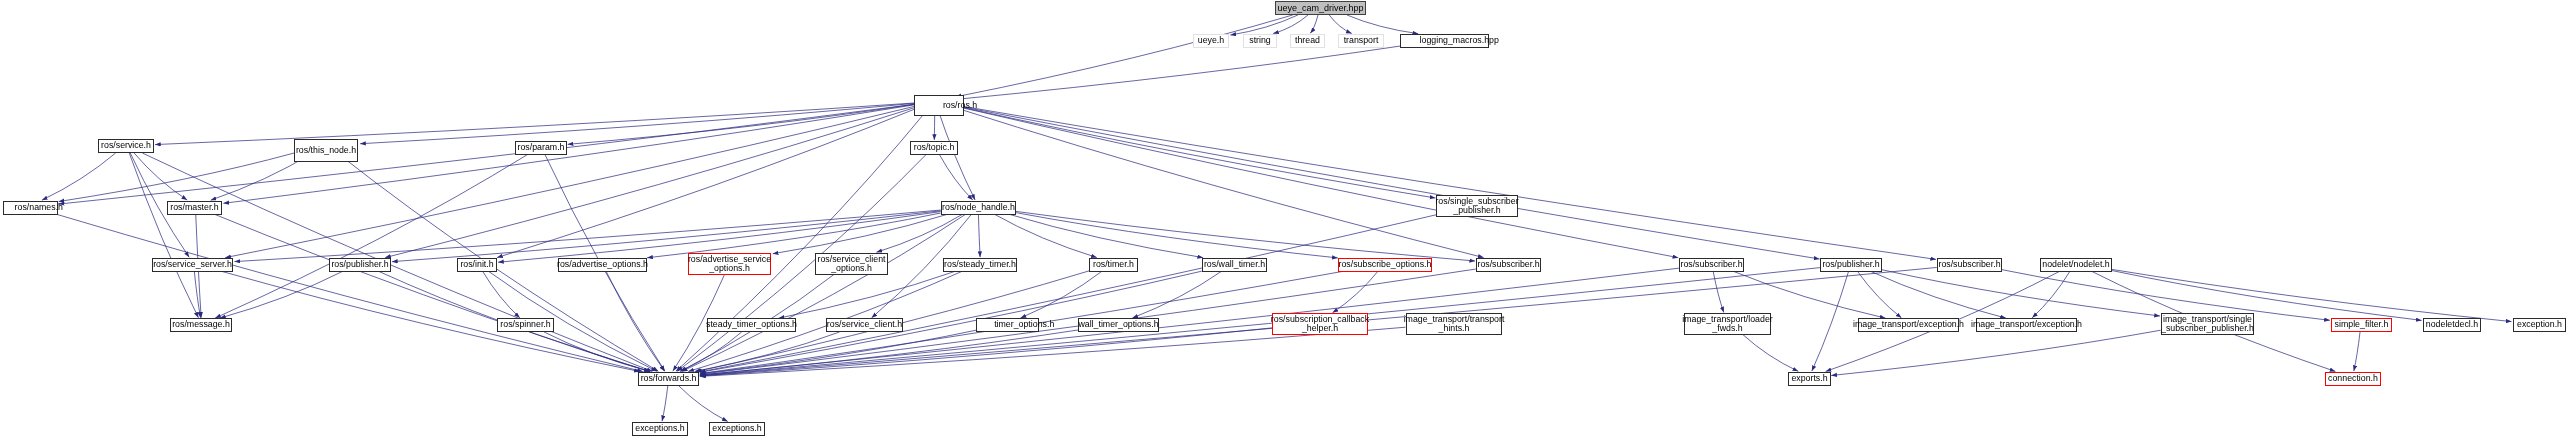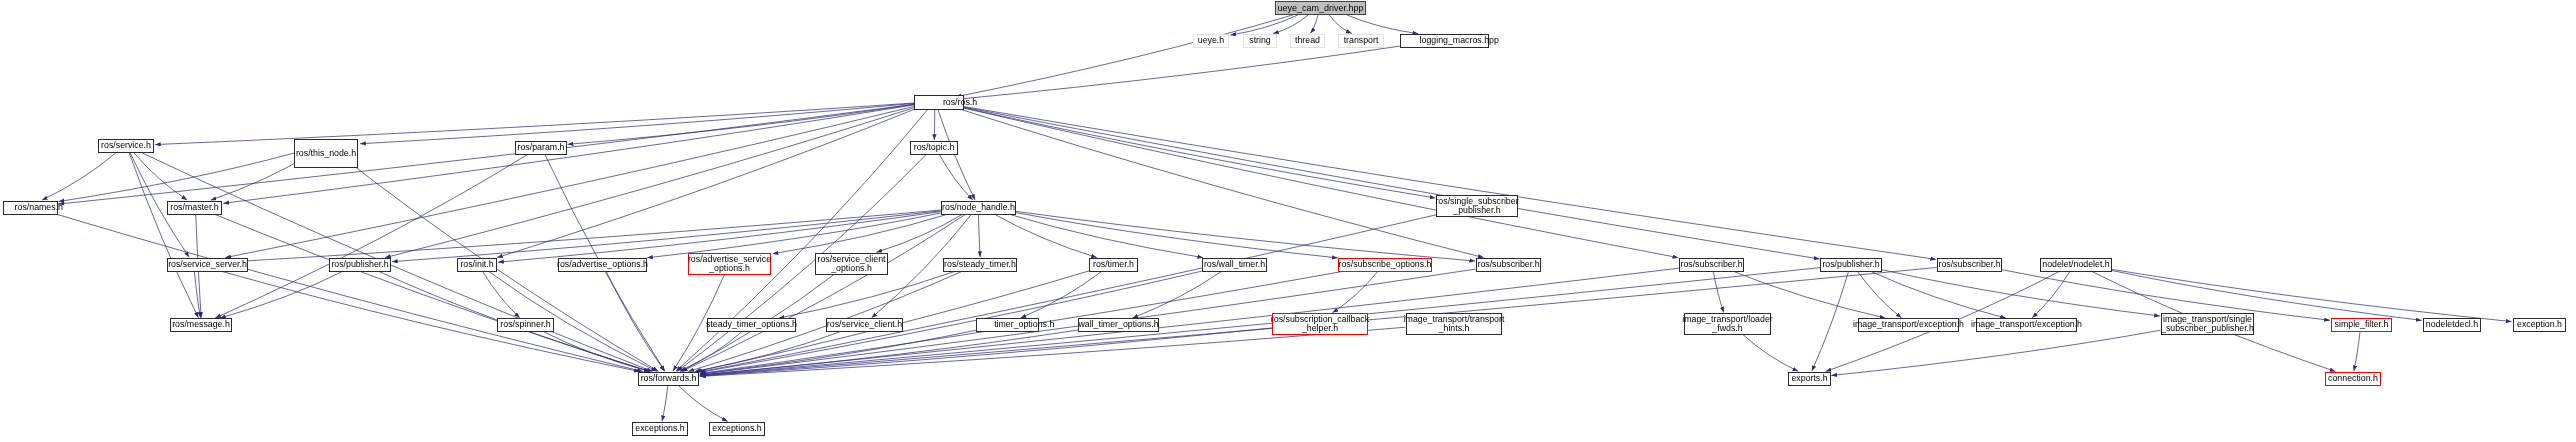--- a/index.html
+++ b/index.html
@@ -154,31 +154,31 @@
         <path d="M 3212.56 417 Q 3377.1002032722304 499.81000739607424 3586.515007436887 570.6200147921485" fill="none" stroke="#2a2a80" stroke-width="1.1" marker-end="url(#arrow)"></path>
       </g>
   </svg>
   <div id="node-layer">
       <div class="node root" style="left: 1275px; top: 1.3px; width: 91px; height: 13.7px;">ueye_cam_driver.hpp</div>
       <div class="node plain" style="left: 1193px; top: 34px; width: 36px; height: 13.7px;">ueye.h</div>
       <div class="node plain" style="left: 1243px; top: 34px; width: 34px; height: 13.7px;">string</div>
       <div class="node plain" style="left: 1290px; top: 34px; width: 35px; height: 13.7px;">thread</div>
       <div class="node plain" style="left: 1338px; top: 34px; width: 46px; height: 13.7px;">transport</div>
       <div class="node thick" style="left: 1400px; top: 34px; width: 89px; height: 13.7px; padding-left: 32px;">logging_macros.hpp</div>
-      <div class="node thick" style="left: 914px; top: 95px; width: 40px; height: 15px; padding-left: 45px;">ros/ros.h</div>
+      <div class="node thick" style="left: 914px; top: 95px; width: 40px; height: 21px; padding-left: 45px;">ros/ros.h</div>
       <div class="node thick" style="left: 98px; top: 139px; width: 56px; height: 13.7px;">ros/service.h</div>
-      <div class="node thick" style="left: 294px; top: 139px; width: 64px; height: 29px;">ros/this_node.h</div>
+      <div class="node thick" style="left: 294px; top: 139px; width: 64px; height: 23px;">ros/this_node.h</div>
       <div class="node thick" style="left: 515px; top: 141px; width: 52px; height: 13.7px; text-align: center;">ros/param.h</div>
       <div class="node thick" style="left: 910px; top: 141px; width: 48px; height: 13.7px;">ros/topic.h</div>
       <div class="node thick" style="left: 2.6px; top: 201px; width: 55px; height: 13.7px; padding-left: 20px;">ros/names.h</div>
       <div class="node thick" style="left: 167px; top: 201px; width: 55px; height: 13.7px;">ros/master.h</div>
       <div class="node thick" style="left: 941px; top: 201px; width: 75px; height: 13.7px;">ros/node_handle.h</div>
       <div class="node thick" style="left: 1436px; top: 195px; width: 82px; height: 21.5px;">ros/single_subscriber
 _publisher.h</div>
-      <div class="node thick" style="left: 152px; top: 258px; width: 81px; height: 13.7px; margin-left: 15px;">ros/service_server.h</div>
+      <div class="node thick" style="left: 152px; top: 258px; width: 81px; height: 13.7px;">ros/service_server.h</div>
       <div class="node thick" style="left: 329px; top: 258px; width: 62px; height: 13.7px;">ros/publisher.h</div>
       <div class="node thick" style="left: 457px; top: 258px; width: 40px; height: 13.7px;">ros/init.h</div>
       <div class="node thick" style="left: 558px; top: 258px; width: 89px; height: 13.7px;">ros/advertise_options.h</div>
       <div class="node red" style="left: 688px; top: 253px; width: 83px; height: 21.5px;">ros/advertise_service
 _options.h</div>
       <div class="node thick" style="left: 815px; top: 253px; width: 73px; height: 21.5px;">ros/service_client
 _options.h</div>
       <div class="node thick" style="left: 943px; top: 258px; width: 74px; height: 13.7px;">ros/steady_timer.h</div>
       <div class="node thick" style="left: 1089px; top: 258px; width: 49px; height: 13.7px;">ros/timer.h</div>
       <div class="node thick" style="left: 1202px; top: 258px; width: 65px; height: 13.7px;">ros/wall_timer.h</div>

